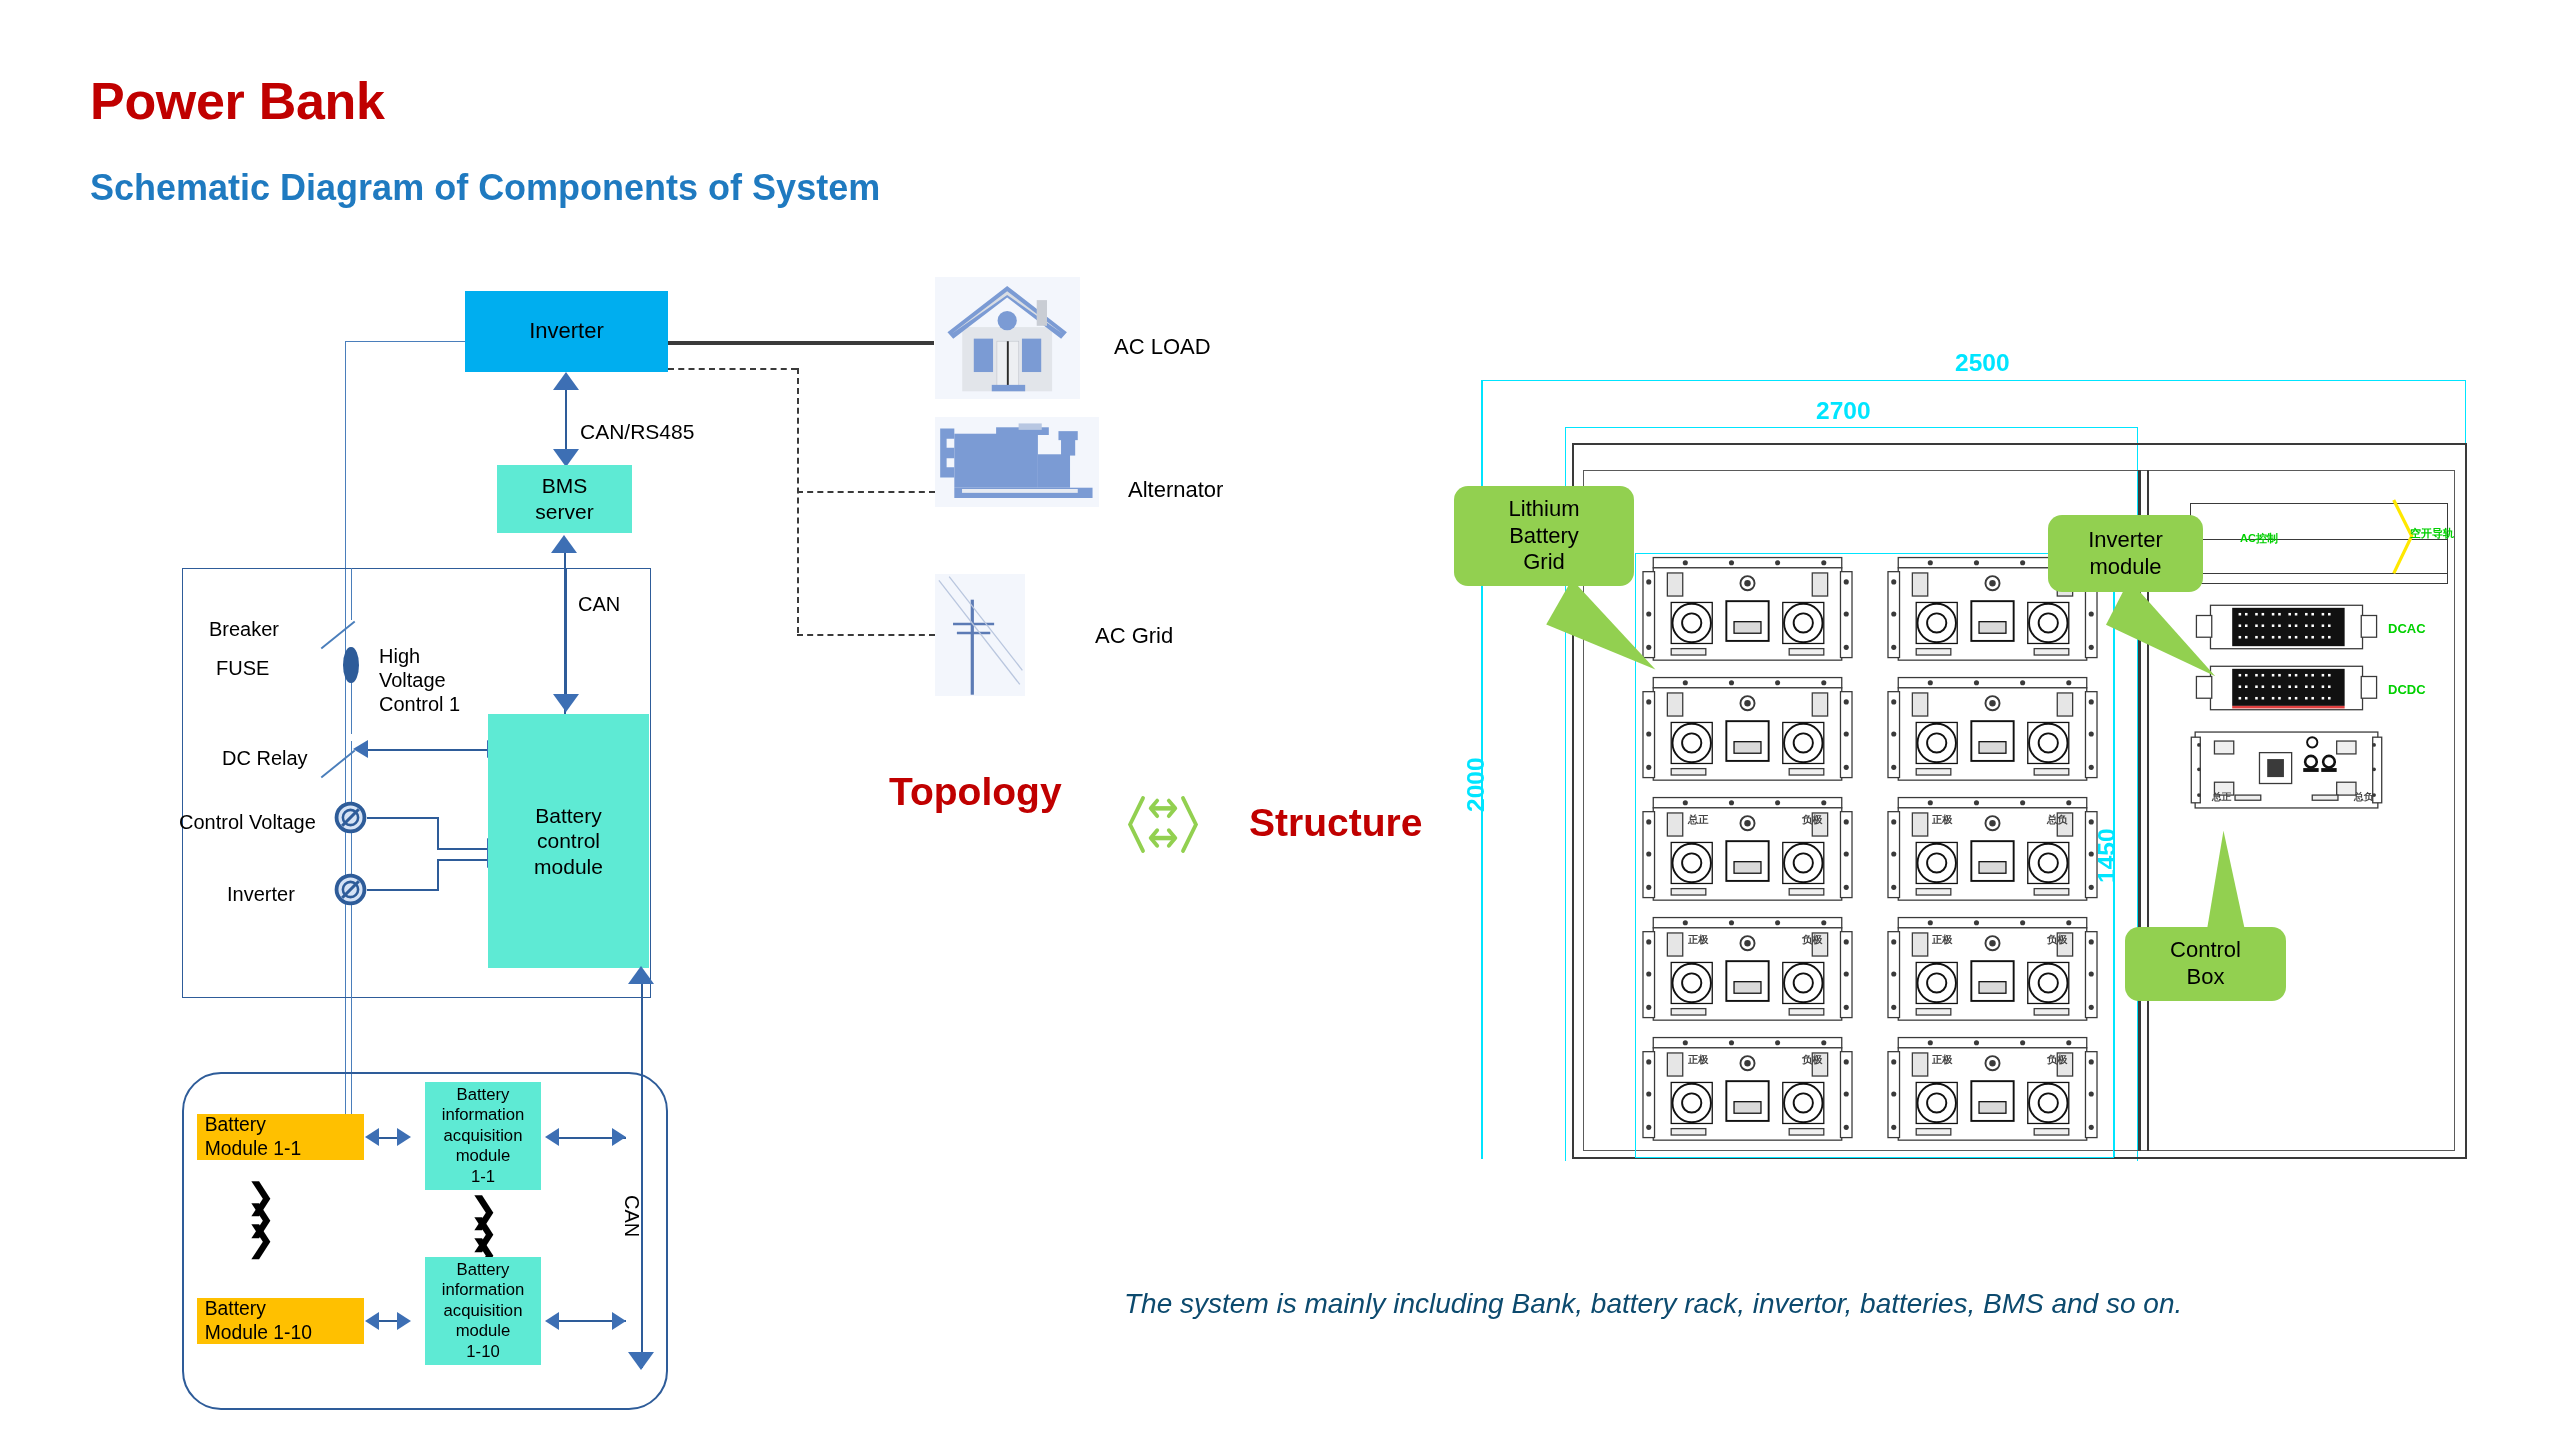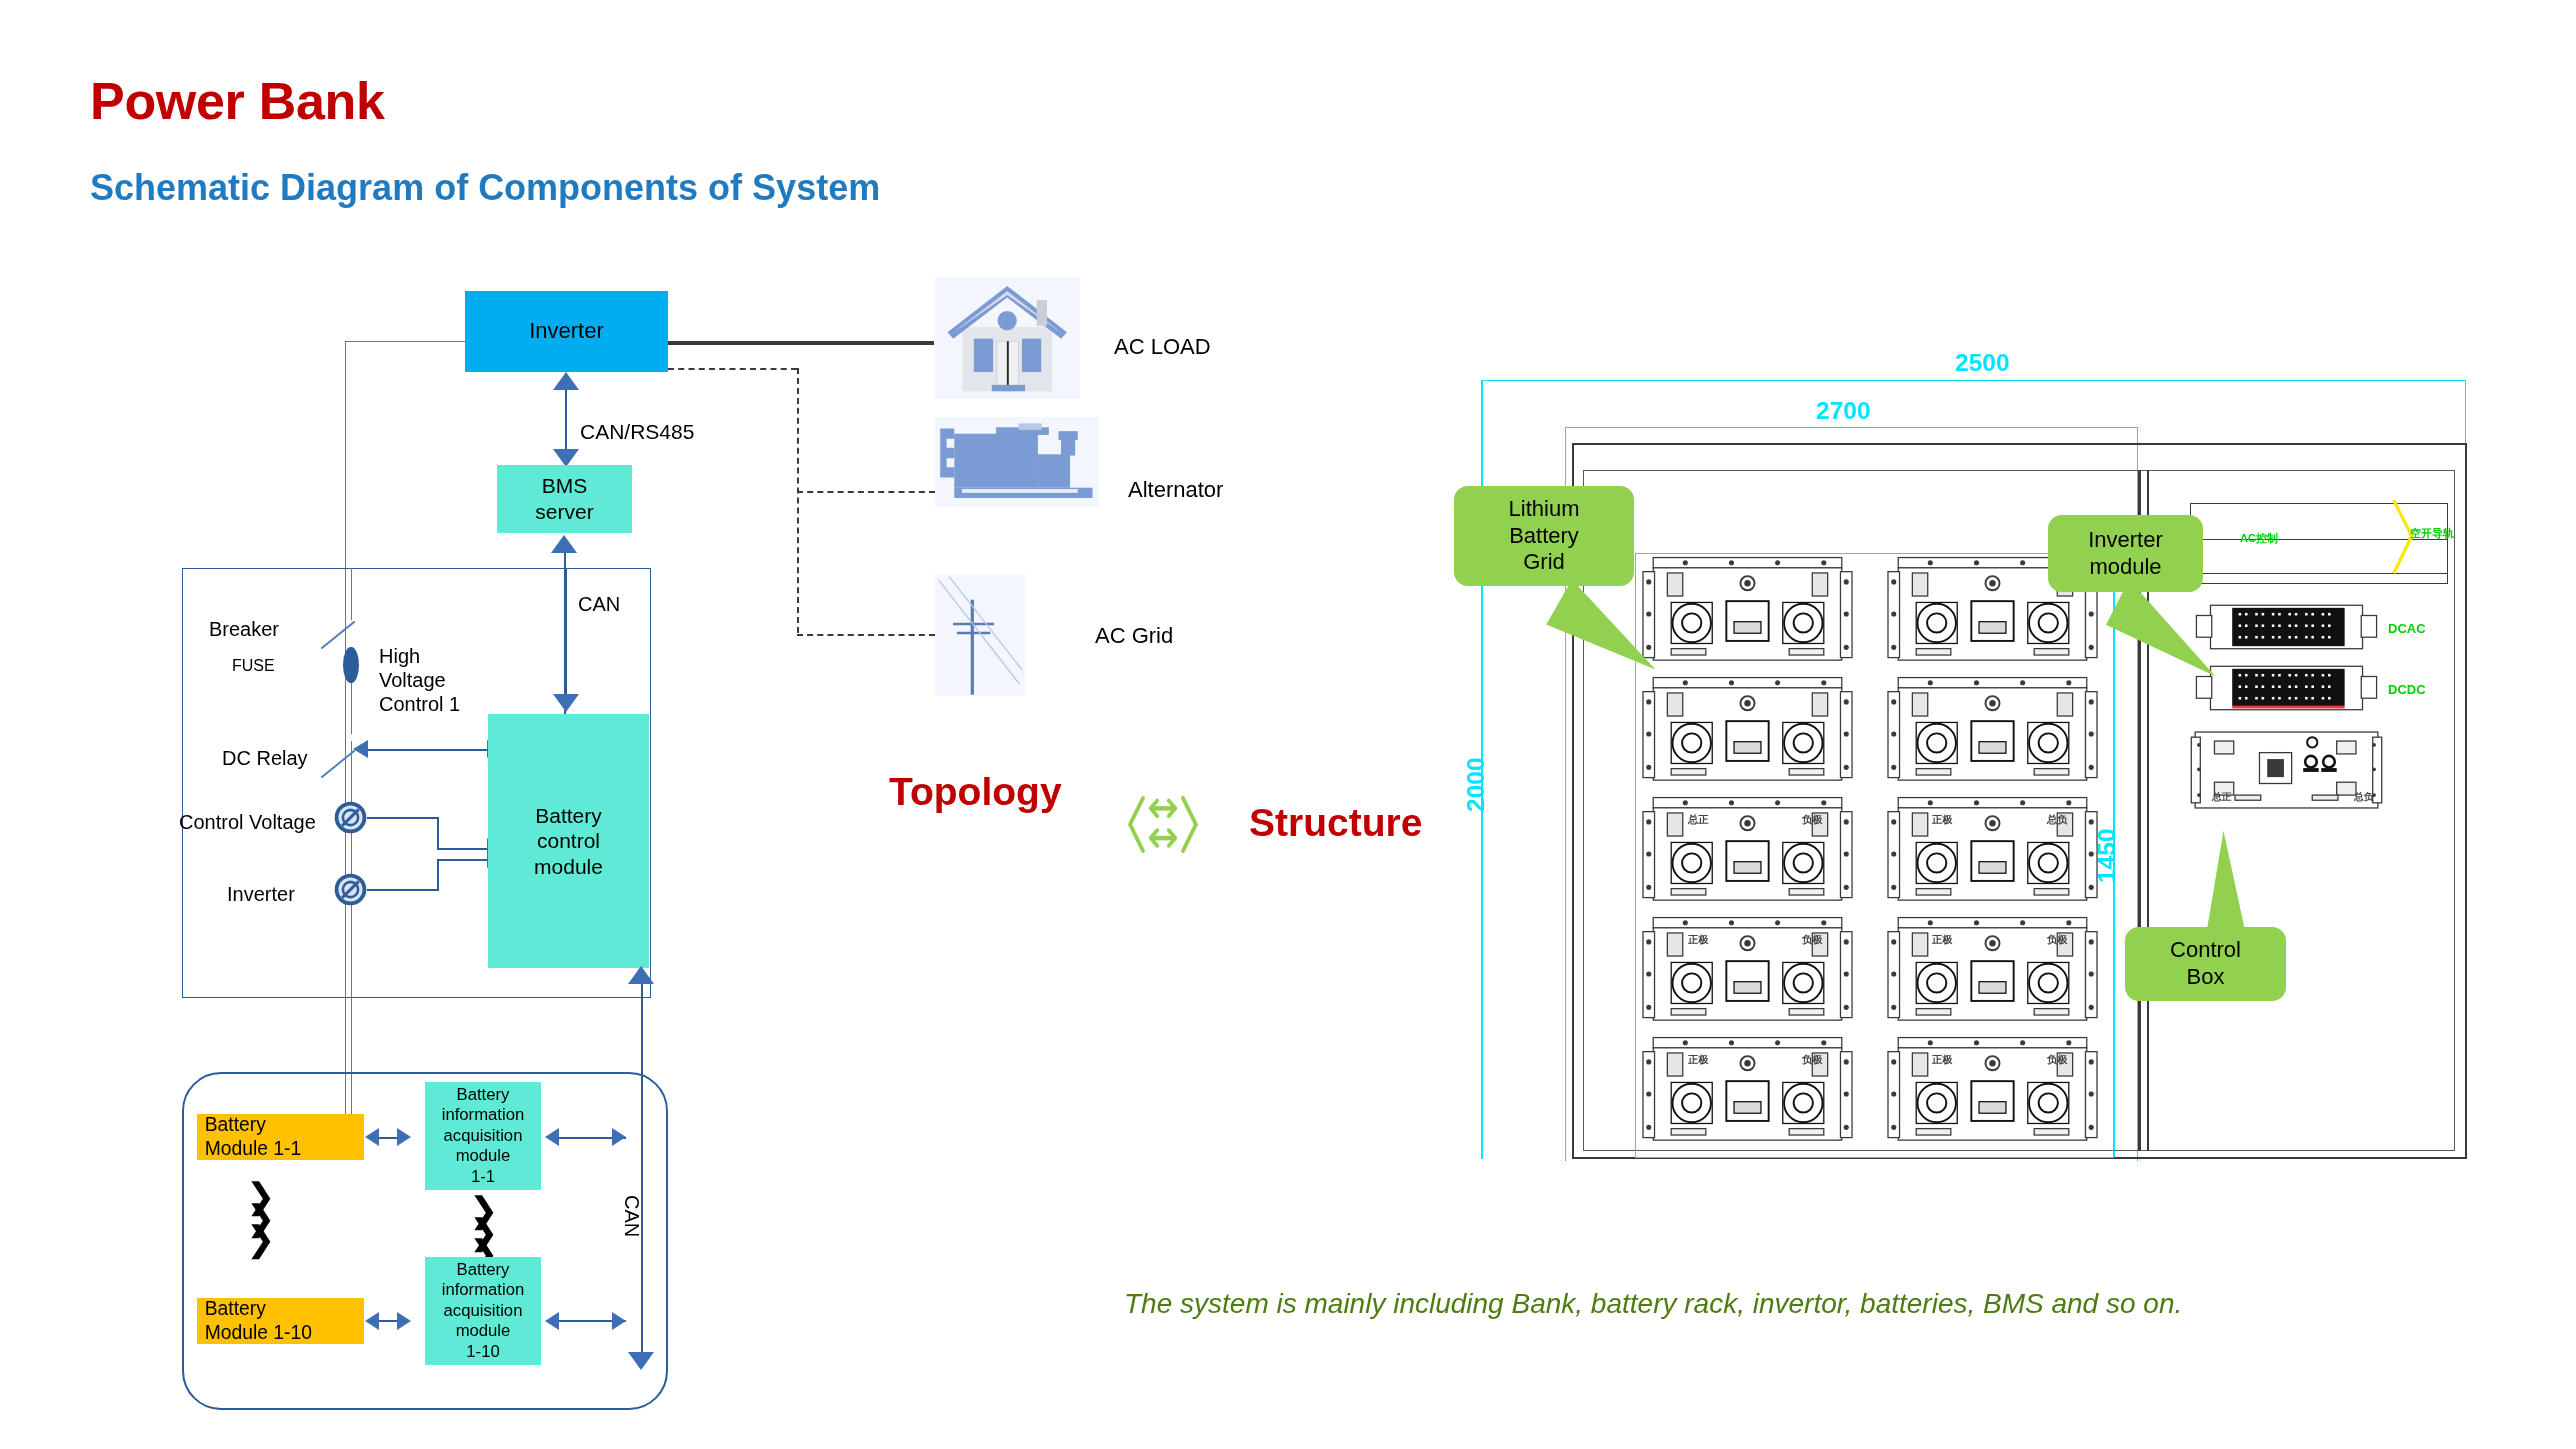--- a/index.html
+++ b/index.html
@@ -37,21 +37,21 @@
   .cad-line{background:#3A3A3A;}
   .dim{color:#00E5FF;font-size:24.5px;font-weight:bold;white-space:nowrap;}
   .dim-line-h{background:#00E5FF;height:1.3px;}
   .dim-line-v{background:#00E5FF;width:1.3px;}
   .dim-rot{transform-origin:left top;}
   .callout{background:#92D050;border-radius:14px;box-sizing:border-box;
            display:flex;align-items:center;justify-content:center;text-align:center;
            font-size:22px;color:#000;line-height:1.22;}
   .cn-green{color:#00D000;font-size:11px;white-space:nowrap;font-weight:bold;}
   .batt-unit{box-sizing:border-box;}
-  .caption{font-size:28px;font-style:italic;color:#4d7c0f;white-space:nowrap;}
+  .caption{font-size:28px;font-style:italic;color:#0c4a6e;white-space:nowrap;}
   .chev{color:#000;font-size:35px;line-height:0.62;font-weight:bold;}
 </style>
 </head>
 <body>
 
 <div class="abs" id="title">Power Bank</div>
 <div class="abs" id="subtitle">Schematic Diagram of Components of System</div>
 
 <div class="abs" style="left:0;top:0;width:1288px;height:1449px;"></div>
 
@@ -93,21 +93,21 @@
 
 <div class="abs" style="left:320px;top:620px;width:36px;height:30px;">
   <svg width="36" height="30" viewBox="0 0 56 46">
       <line x1="54" y1="2" x2="2" y2="44" stroke="#4A7EBB" stroke-width="3"></line>
     </svg>
 </div>
 <div class="abs lbl" style="left:209px;top:617px;font-size:20px;">Breaker</div>
 
 <div class="abs" style="left:343px;top:647px;width:15.5px;height:36px;background:#2E5C99;
             border-radius:50%;"></div>
-<div class="abs lbl" style="left:232px;top:656px;font-size:16px;">FUSE</div>
+<div class="abs lbl" style="left:216px;top:656px;font-size:20px;">FUSE</div>
 
 <div class="abs lbl" style="left:379px;top:644px;font-size:20px;">High
 Voltage
 Control 1</div>
 
 <div class="abs lbl" style="left:222px;top:746px;font-size:20px;">DC Relay</div>
 <div class="abs" style="left:320px;top:749px;width:36px;height:30px;">
   <svg width="36" height="30" viewBox="0 0 56 46">
       <line x1="54" y1="2" x2="2" y2="44" stroke="#4A7EBB" stroke-width="3"></line>
     </svg>

